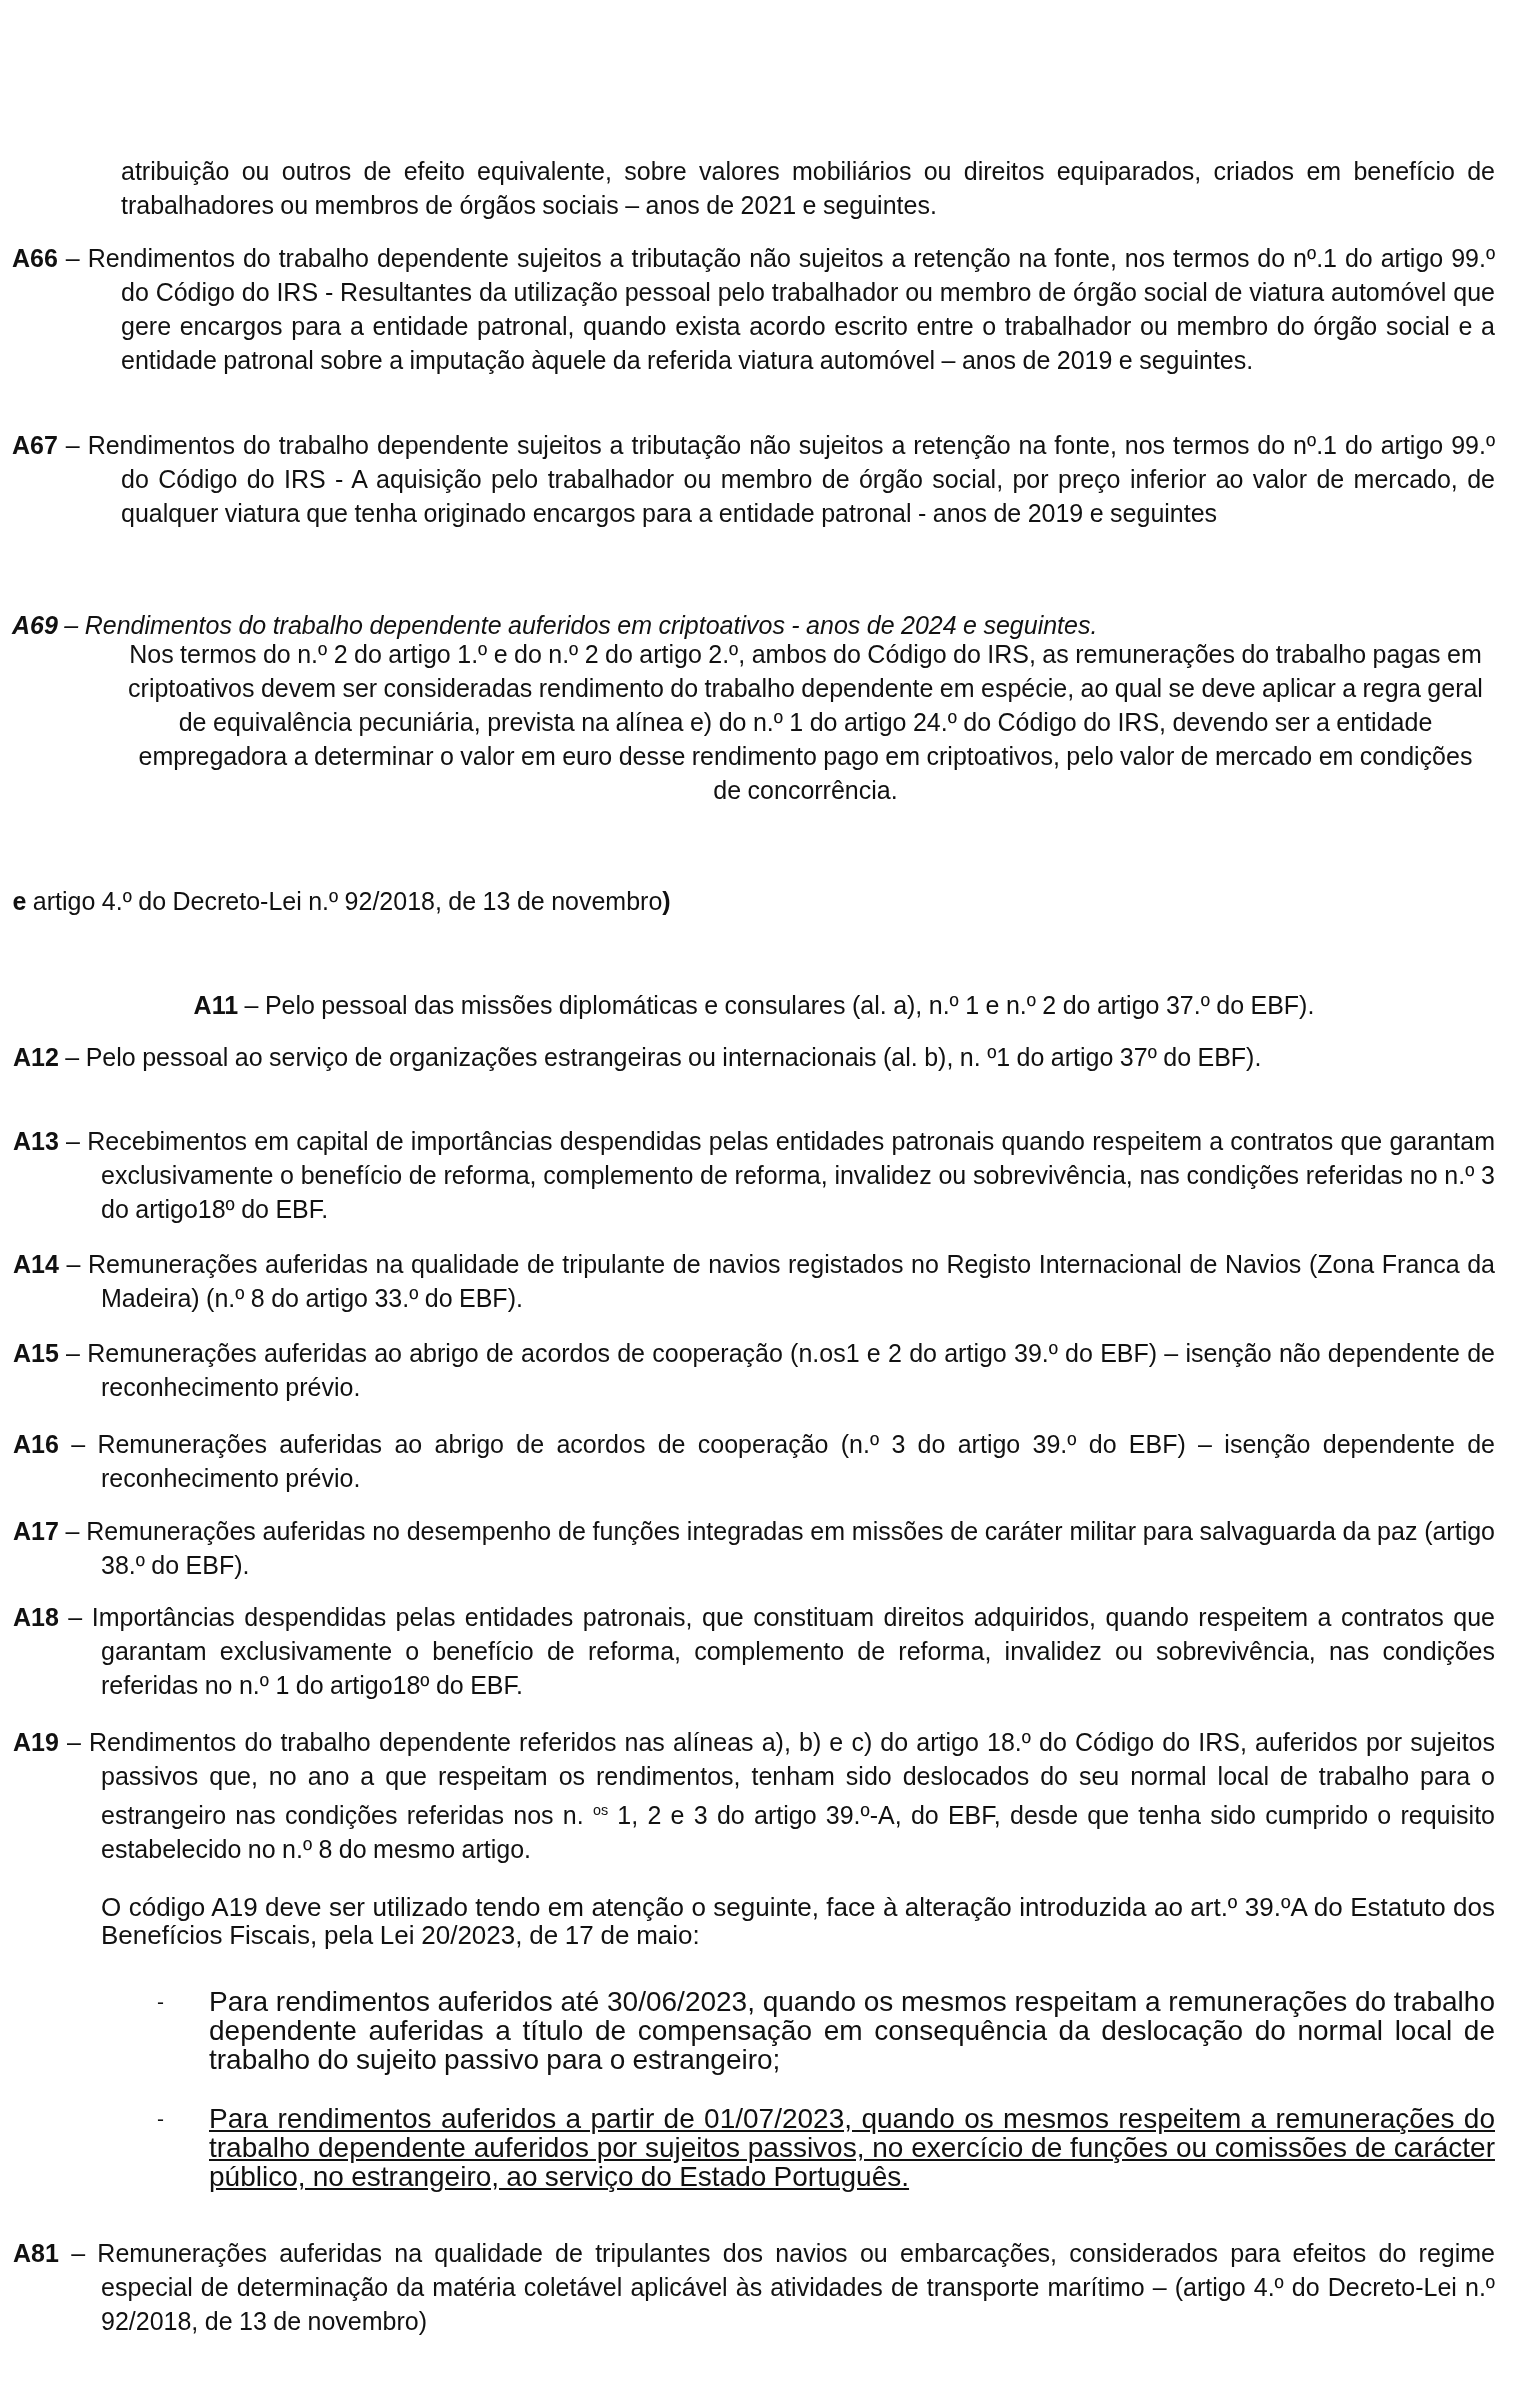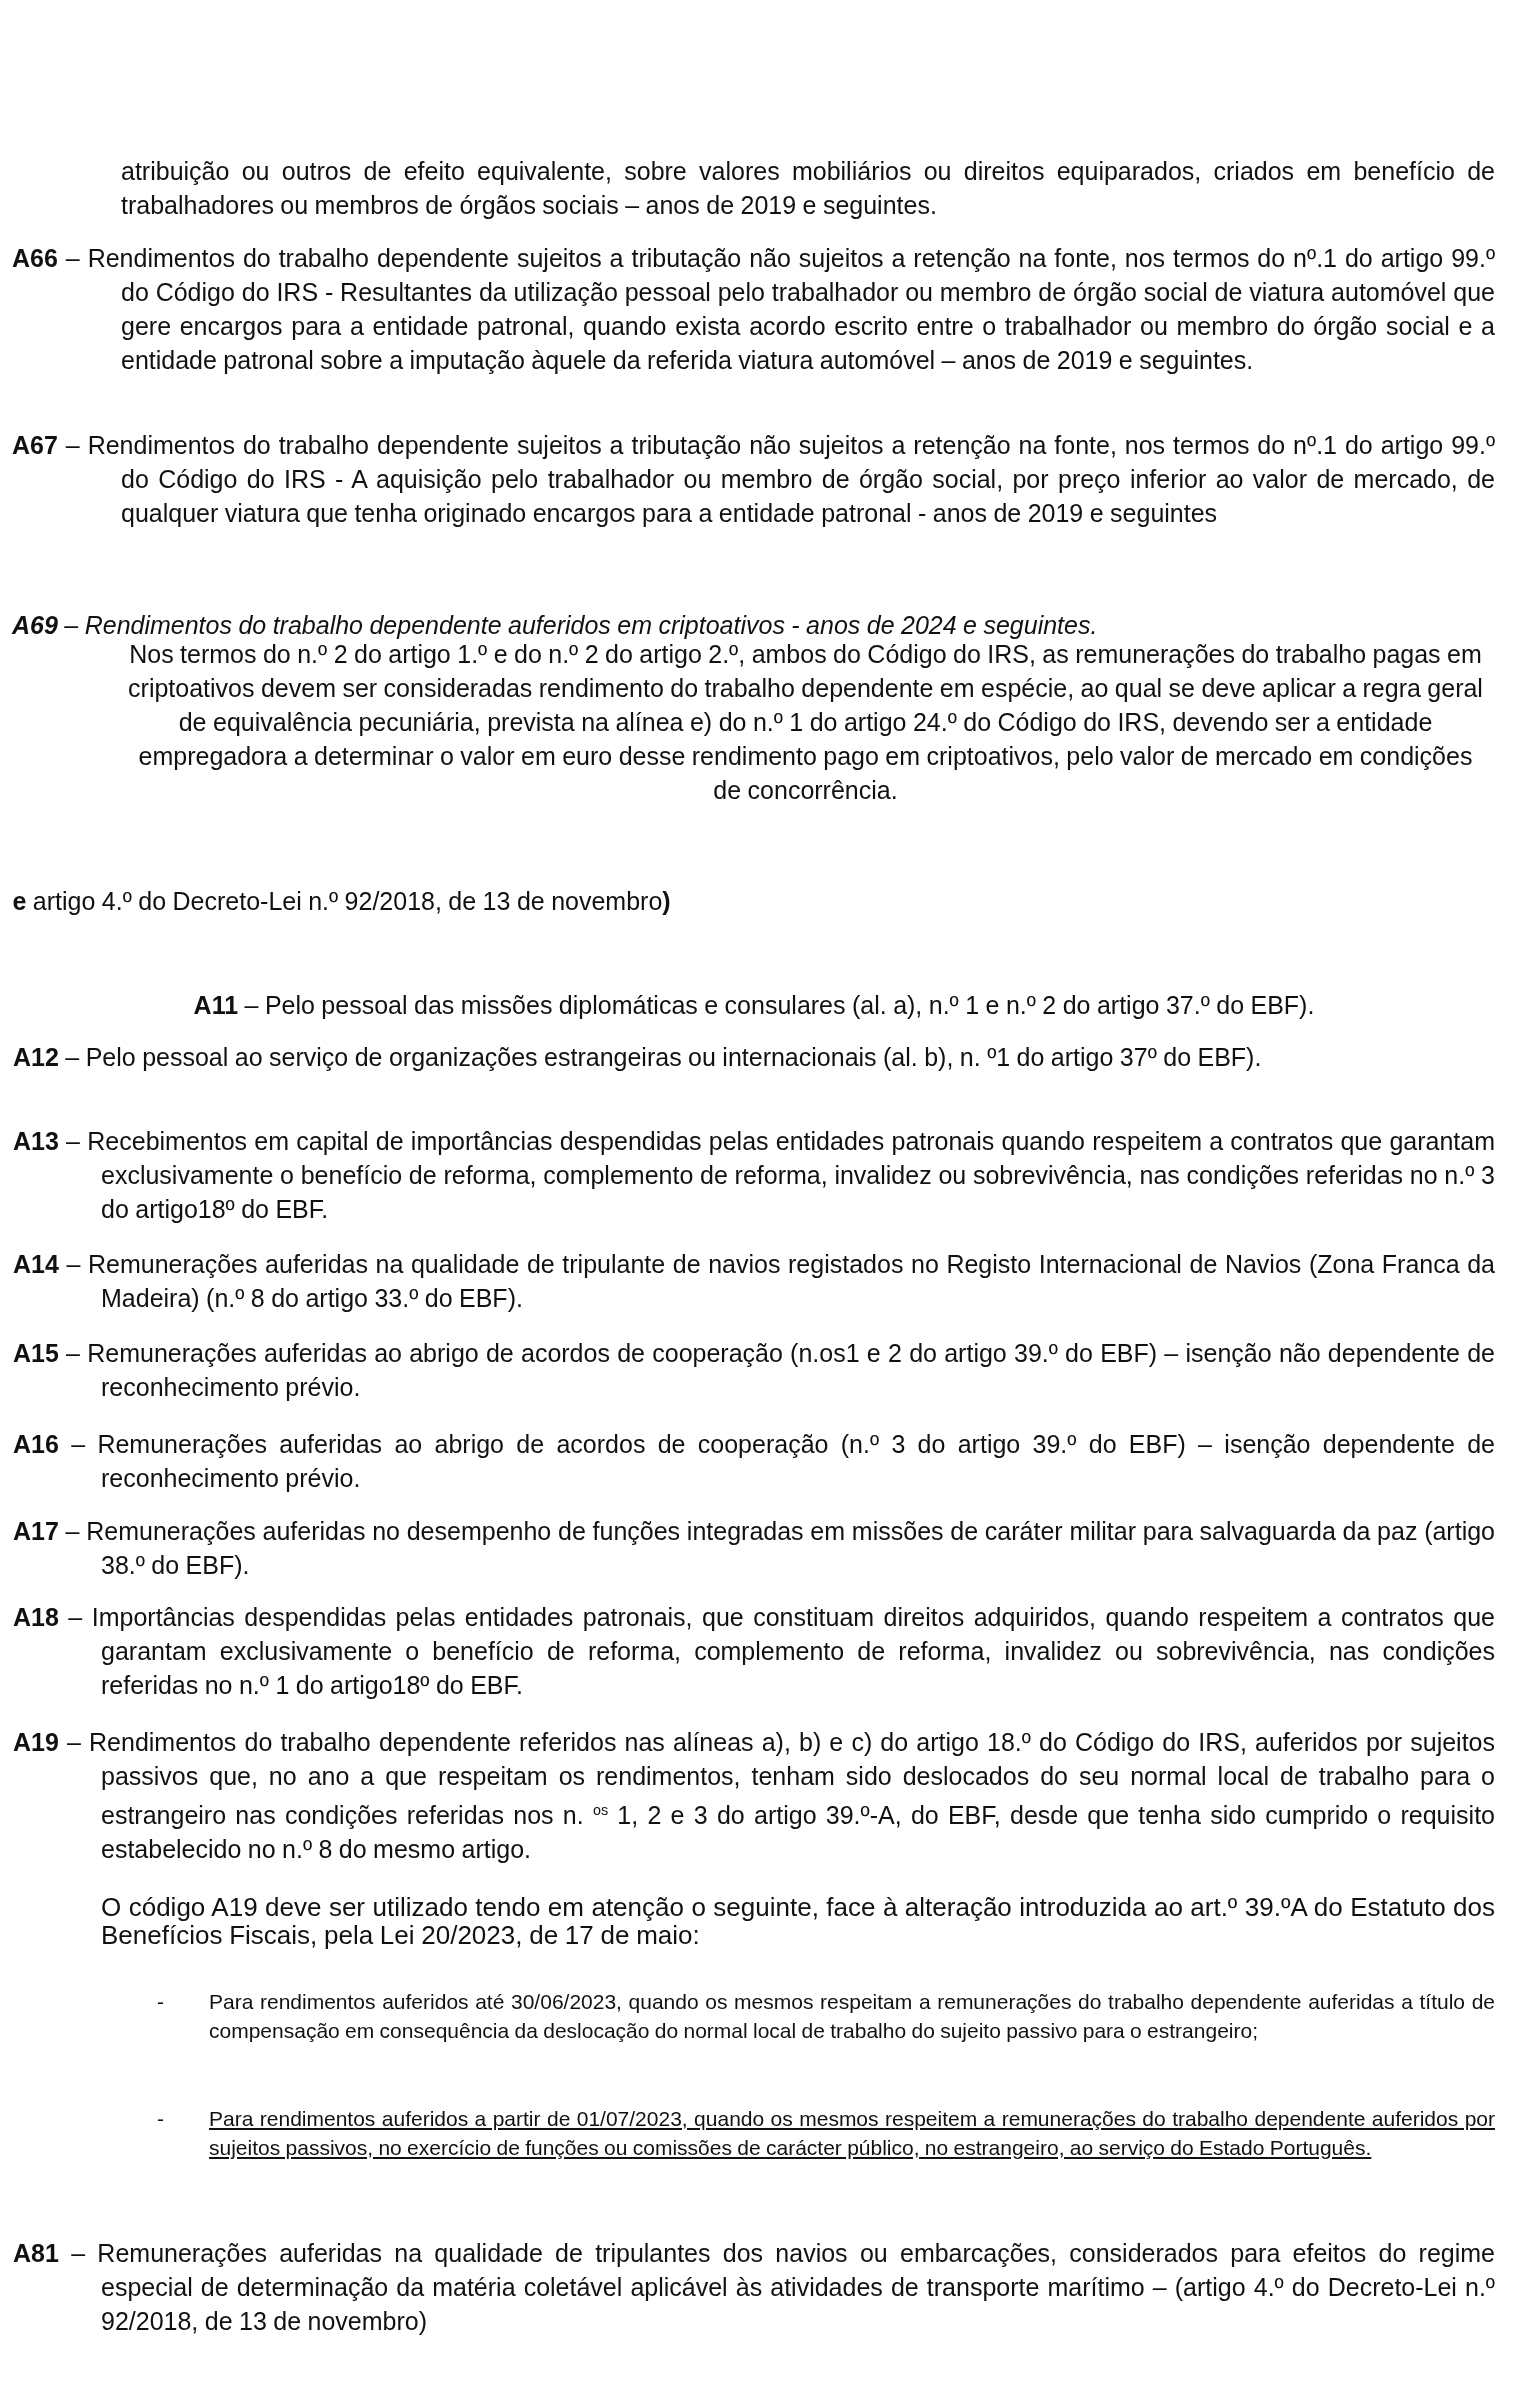--- a/index.html
+++ b/index.html
@@ -12,27 +12,27 @@
       font-size: 25px; line-height: 34px;
       text-align: justify;
       word-spacing: -0.5px;
     }
     .blk.last-left { text-align: left; }
     .code { font-weight: bold; }
     .heading { font-size: 25px; line-height: 32px; text-align: justify; }
     .heading .b { font-weight: bold; }
     .note { font-size: 26px; line-height: 28px; text-align: justify; }
     .bullet-dash { position: absolute; font-size: 21px; line-height: 29px; }
-    .bullet-text { font-size: 21px; line-height: 29px; text-align: justify; }
+    .bullet-text { font-size: 28px; line-height: 29px; text-align: justify; }
   </style>
 </head>
 <body>
 
 <div class="blk last-left" style="top:154px; left:121px; text-align:justify;">
-  <span>atribuição ou outros de efeito equivalente, sobre valores mobiliários ou direitos equiparados, criados em benefício de trabalhadores ou membros de órgãos sociais – anos de 2019 e seguintes.</span>
+  <span>atribuição ou outros de efeito equivalente, sobre valores mobiliários ou direitos equiparados, criados em benefício de trabalhadores ou membros de órgãos sociais – anos de 2021 e seguintes.</span>
 </div>
 
 <div class="blk" style="top:241px; left:121px; text-indent:-109px;">
   <span class="code">A66</span><span> – </span><span>Rendimentos do trabalho dependente sujeitos a tributação não sujeitos a retenção na fonte, nos termos do nº.1 do artigo 99.º do Código do IRS - Resultantes da utilização pessoal pelo trabalhador ou membro de órgão social de viatura automóvel que gere encargos para a entidade patronal, quando exista acordo escrito entre o trabalhador ou membro do órgão social e a entidade patronal sobre a imputação àquele da referida viatura automóvel – anos de 2019 e seguintes.</span>
 </div>
 
 <div class="blk" style="top:428px; left:121px; text-indent:-109px;">
   <span class="code">A67</span><span> – </span><span>Rendimentos do trabalho dependente sujeitos a tributação não sujeitos a retenção na fonte, nos termos do nº.1 do artigo 99.º do Código do IRS - A aquisição pelo trabalhador ou membro de órgão social, por preço inferior ao valor de mercado, de qualquer viatura que tenha originado encargos para a entidade patronal - anos de 2019 e seguintes</span>
 </div>
 

